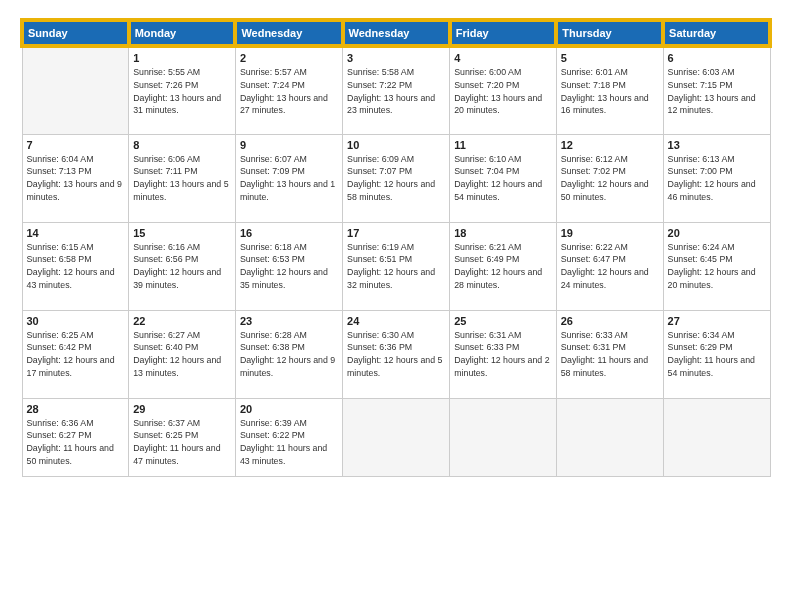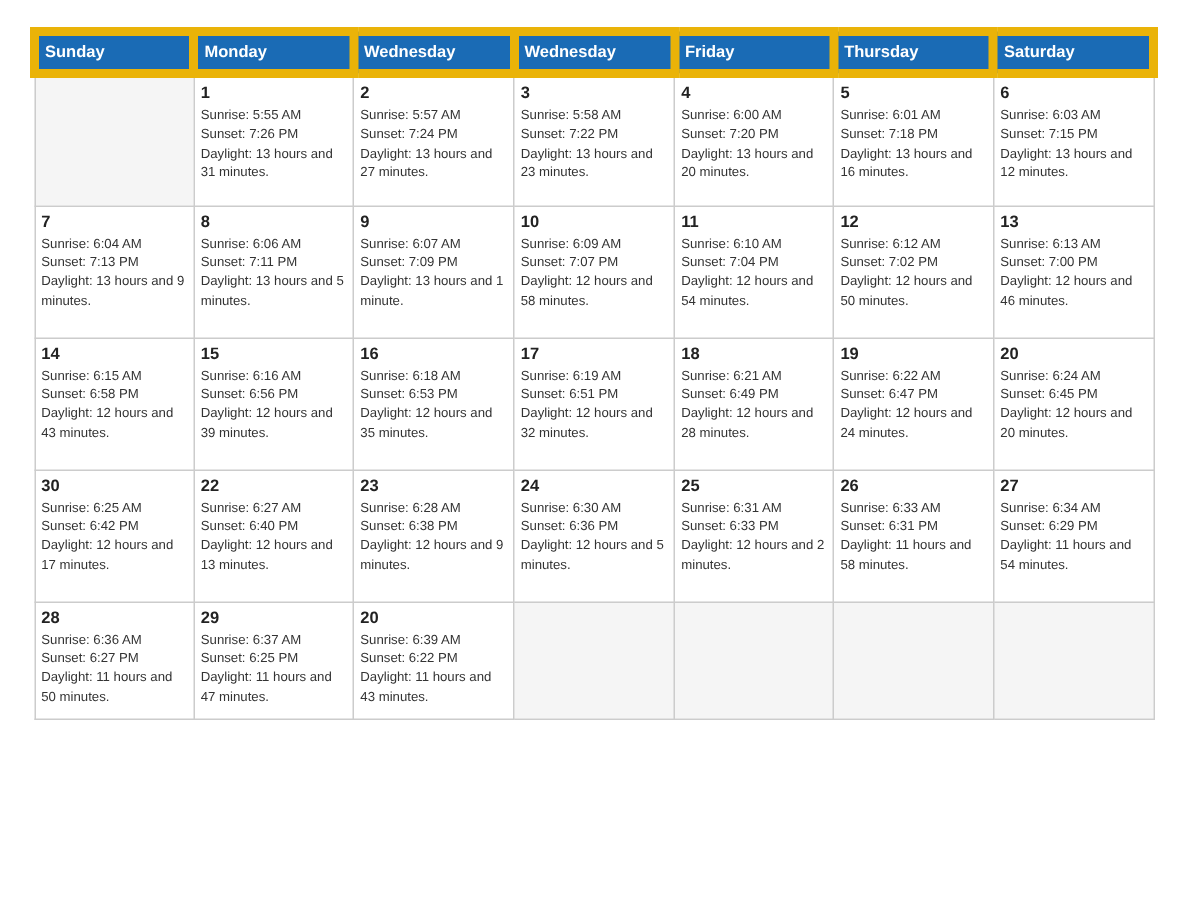--- a/index.html
+++ b/index.html
@@ -44,21 +44,21 @@
       border-collapse: collapse;
       font-size: 9.5px;
     }
     .calendar th {
       background: #1a6bb5;
       color: #fff;
       padding: 5px 4px;
       text-align: left;
       font-size: 11px;
       font-weight: bold;
-      border: 6px solid #eab308;
+      border: 4px solid #eab308;
     }
     .calendar td {
       border: 1px solid #ccc;
       vertical-align: top;
       padding: 4px 4px;
       width: 108px;
       height: 88px;
       background: #fff;
     }
     .calendar td.empty {

